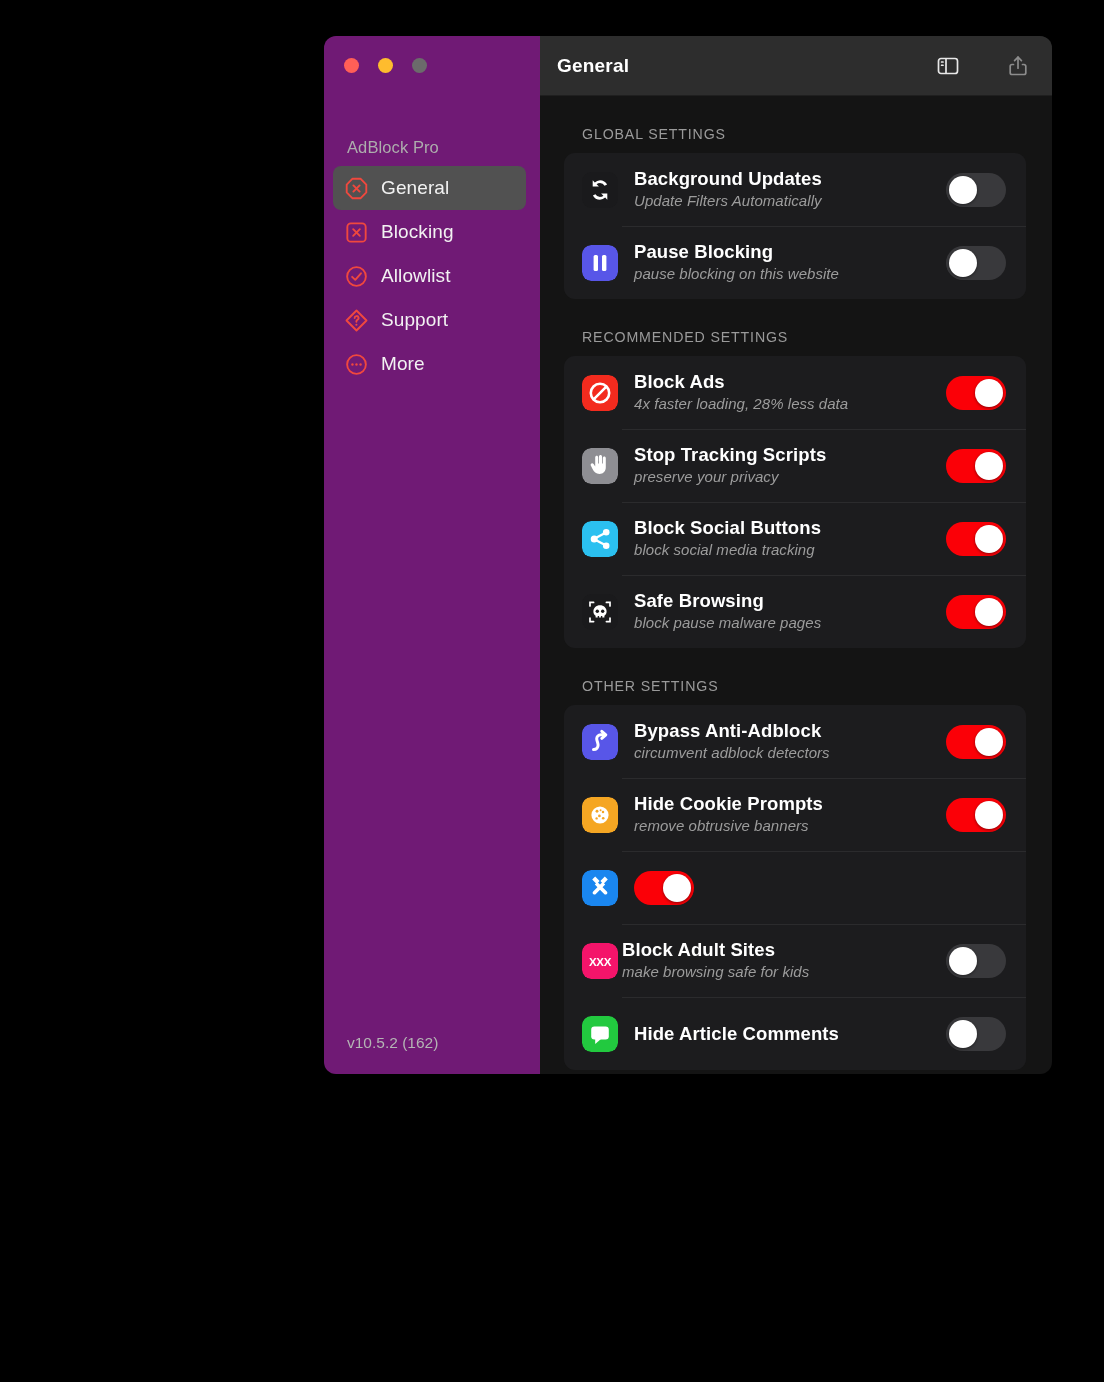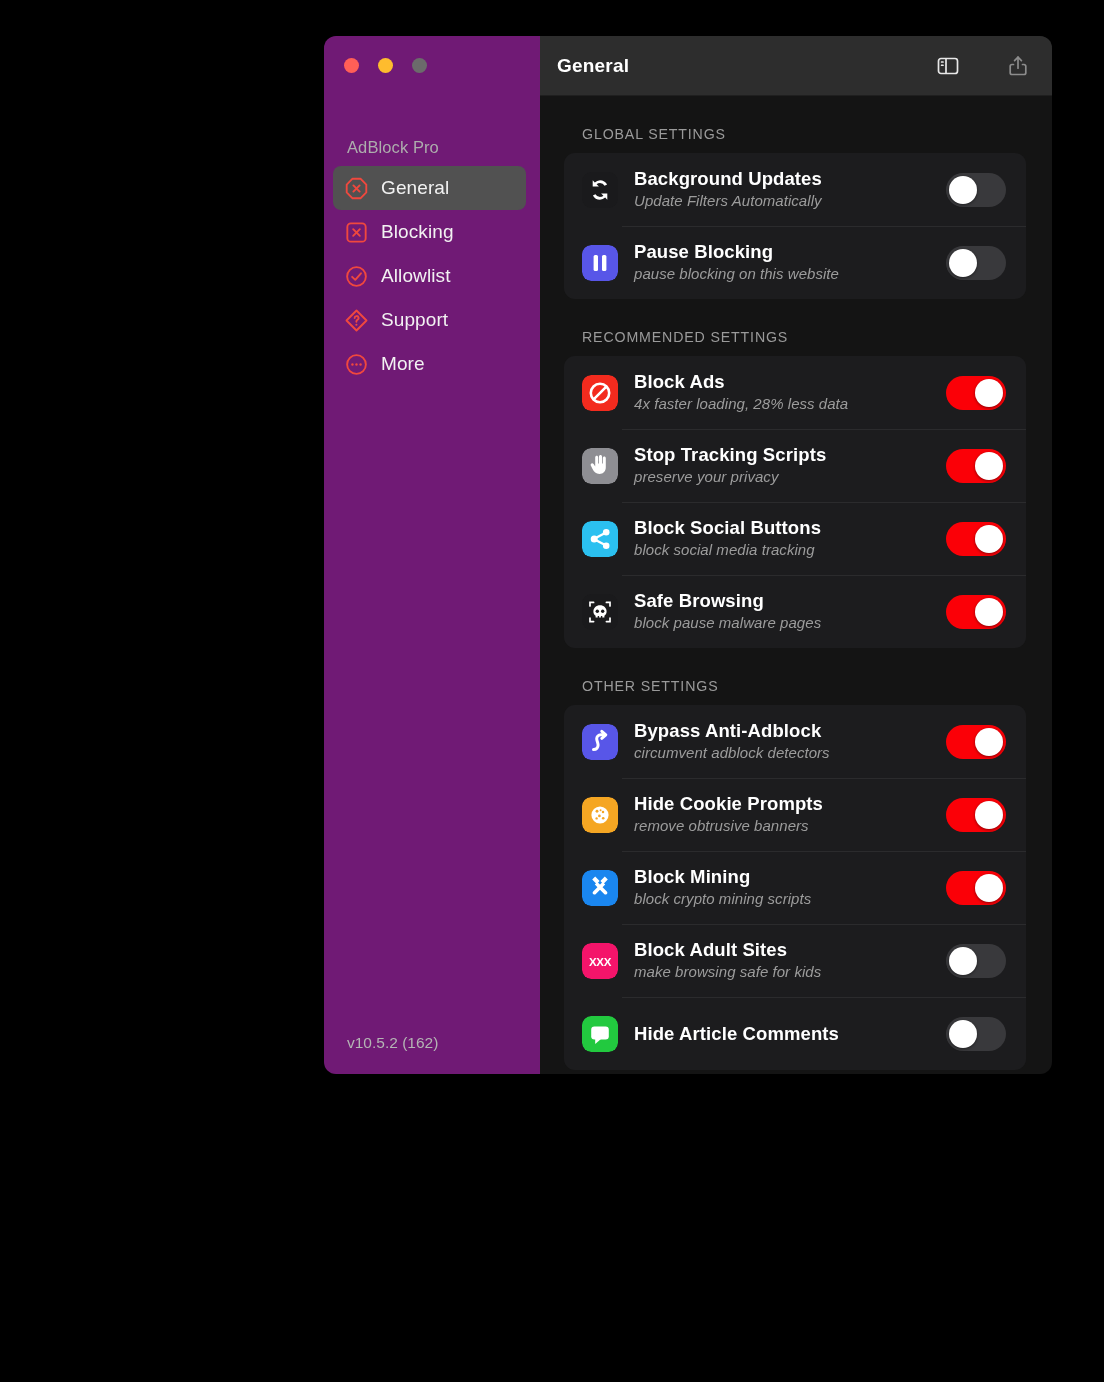--- a/index.html
+++ b/index.html
@@ -385,30 +385,26 @@
               </div>
             </div>
             <div class="row">
               <span style="display: flex; align-items: center; flex: 0 0 36px; margin-right: 16px;">
                 <svg viewBox="0 0 36 36" class="row-ico" style="margin: 0px;">
                   <rect x="0" y="0" width="36" height="36" rx="9" fill="#1a86ef"></rect>
                   <path fill="#ffffff" d="M10.2 9.6l3.0-3.0 4.4 4.4-3.0 3.0zM12.8 14.6l2.6-2.6 9.4 9.4c.8.8.8 1.9 0 2.6s-1.9.8-2.6 0z"></path>
                   <path fill="#ffffff" d="M25.8 9.6l-3.0-3.0-4.4 4.4 3.0 3.0zM23.2 14.6l-2.6-2.6-9.4 9.4c-.8.8-.8 1.9 0 2.6s1.9.8 2.6 0z"></path>
                 </svg>
               </span>
-              <div class="row-text">
-                <div class="row-title">Block Mining</div>
-                <div class="row-sub">block crypto mining scripts</div>
-              </div>
-              <div class="toggle on">
-                <span class="knob"></span>
-              </div>
-            </div>
-            <div class="row">
-              <span style="display: flex; align-items: center; flex: 0 0 36px; margin-right: 16px;">
+              <div class="toggle on">
+                <span class="knob"></span>
+              </div>
+            </div>
+            <div class="row">
+              <span style="display: flex; align-items: center; flex: 0 0 36px; margin-right: 4px;">
                 <svg viewBox="0 0 36 36" class="row-ico" style="margin: 0px;">
                   <rect x="0" y="0" width="36" height="36" rx="9" fill="#f4146a"></rect>
                   <text x="18" y="22.5" text-anchor="middle" fill="#ffffff" font-family="&quot;Liberation Sans&quot;, sans-serif" font-size="11.5" font-weight="bold" letter-spacing="-0.3">XXX</text>
                 </svg>
               </span>
               <div class="row-text">
                 <div class="row-title">Block Adult Sites</div>
                 <div class="row-sub">make browsing safe for kids</div>
               </div>
               <div class="toggle">

